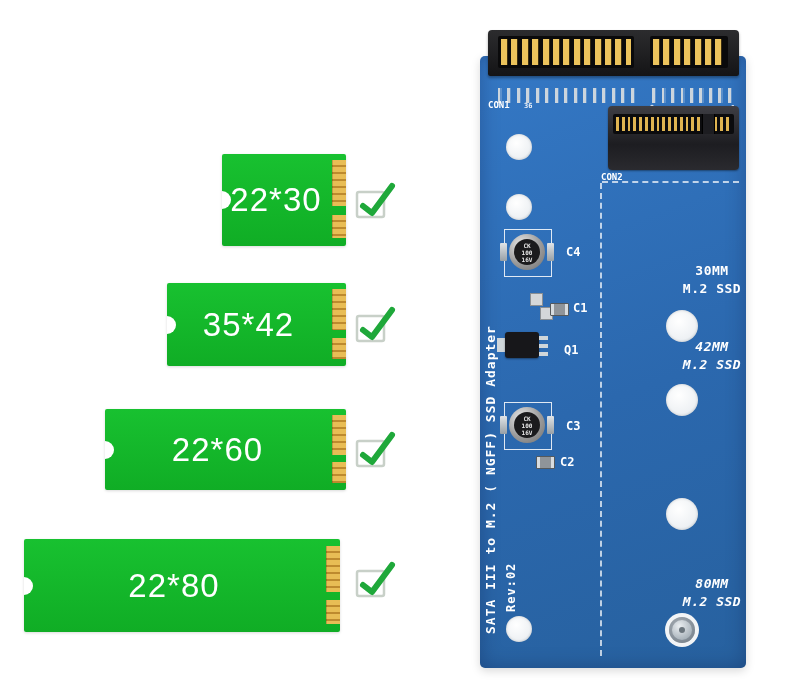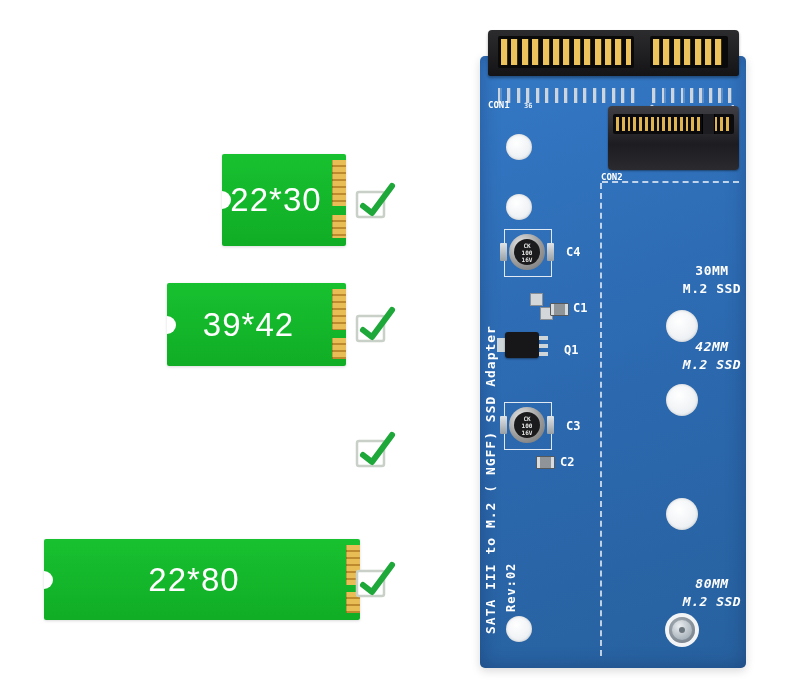--- a/index.html
+++ b/index.html
@@ -6,21 +6,21 @@
   .stage{position:relative;width:800px;height:699px;background:#ffffff;overflow:hidden;
          font-family:"Liberation Sans",sans-serif;}
 
   
   .card{position:absolute;border-radius:2px;
         background:linear-gradient(180deg,#18c130 0%,#10ad25 100%);
         box-shadow:0 1px 3px rgba(0,0,0,.15);}
   .card1{left:222px;top:154px;width:124px;height:92px;}
   .card2{left:167px;top:283px;width:179px;height:83px;}
   .card3{left:105px;top:409px;width:241px;height:81px;}
-  .card4{left:44px; top:539px;width:316px;height:81px;}
+  .card4{left:24px; top:539px;width:316px;height:93px;}
   .card-label{position:absolute;inset:0;display:flex;align-items:center;justify-content:center;
         padding-right:16px;color:#ffffff;font-size:33px;letter-spacing:1px;font-weight:400;}
   .notch{position:absolute;left:0;top:50%;transform:translateY(-50%);width:9px;height:18px;
         background:#ffffff;border-radius:0 9px 9px 0;}
   .fingers{position:absolute;right:0;width:13px;
         background:repeating-linear-gradient(180deg,#e8bd55 0 5px,#bd8a2e 5px 7px);
         border-left:1px solid rgba(0,0,0,.18);}
   .f-top{top:7%;height:50%;}
   .f-bot{bottom:9%;height:25%;}
 
@@ -129,21 +129,27 @@
 <div class="stage">
 
   <div class="card card1">
     <span class="notch"></span>
     <span class="card-label">22*30</span>
     <span class="fingers f-top"></span>
     <span class="fingers f-bot"></span>
   </div>
   <div class="card card2">
     <span class="notch"></span>
-    <span class="card-label">39*42</span>
+    <span class="card-label">35*42</span>
+    <span class="fingers f-top"></span>
+    <span class="fingers f-bot"></span>
+  </div>
+  <div class="card card3">
+    <span class="notch"></span>
+    <span class="card-label">22*60</span>
     <span class="fingers f-top"></span>
     <span class="fingers f-bot"></span>
   </div>
   <div class="card card4">
     <span class="notch"></span>
     <span class="card-label">22*80</span>
     <span class="fingers f-top"></span>
     <span class="fingers f-bot"></span>
   </div>
 

